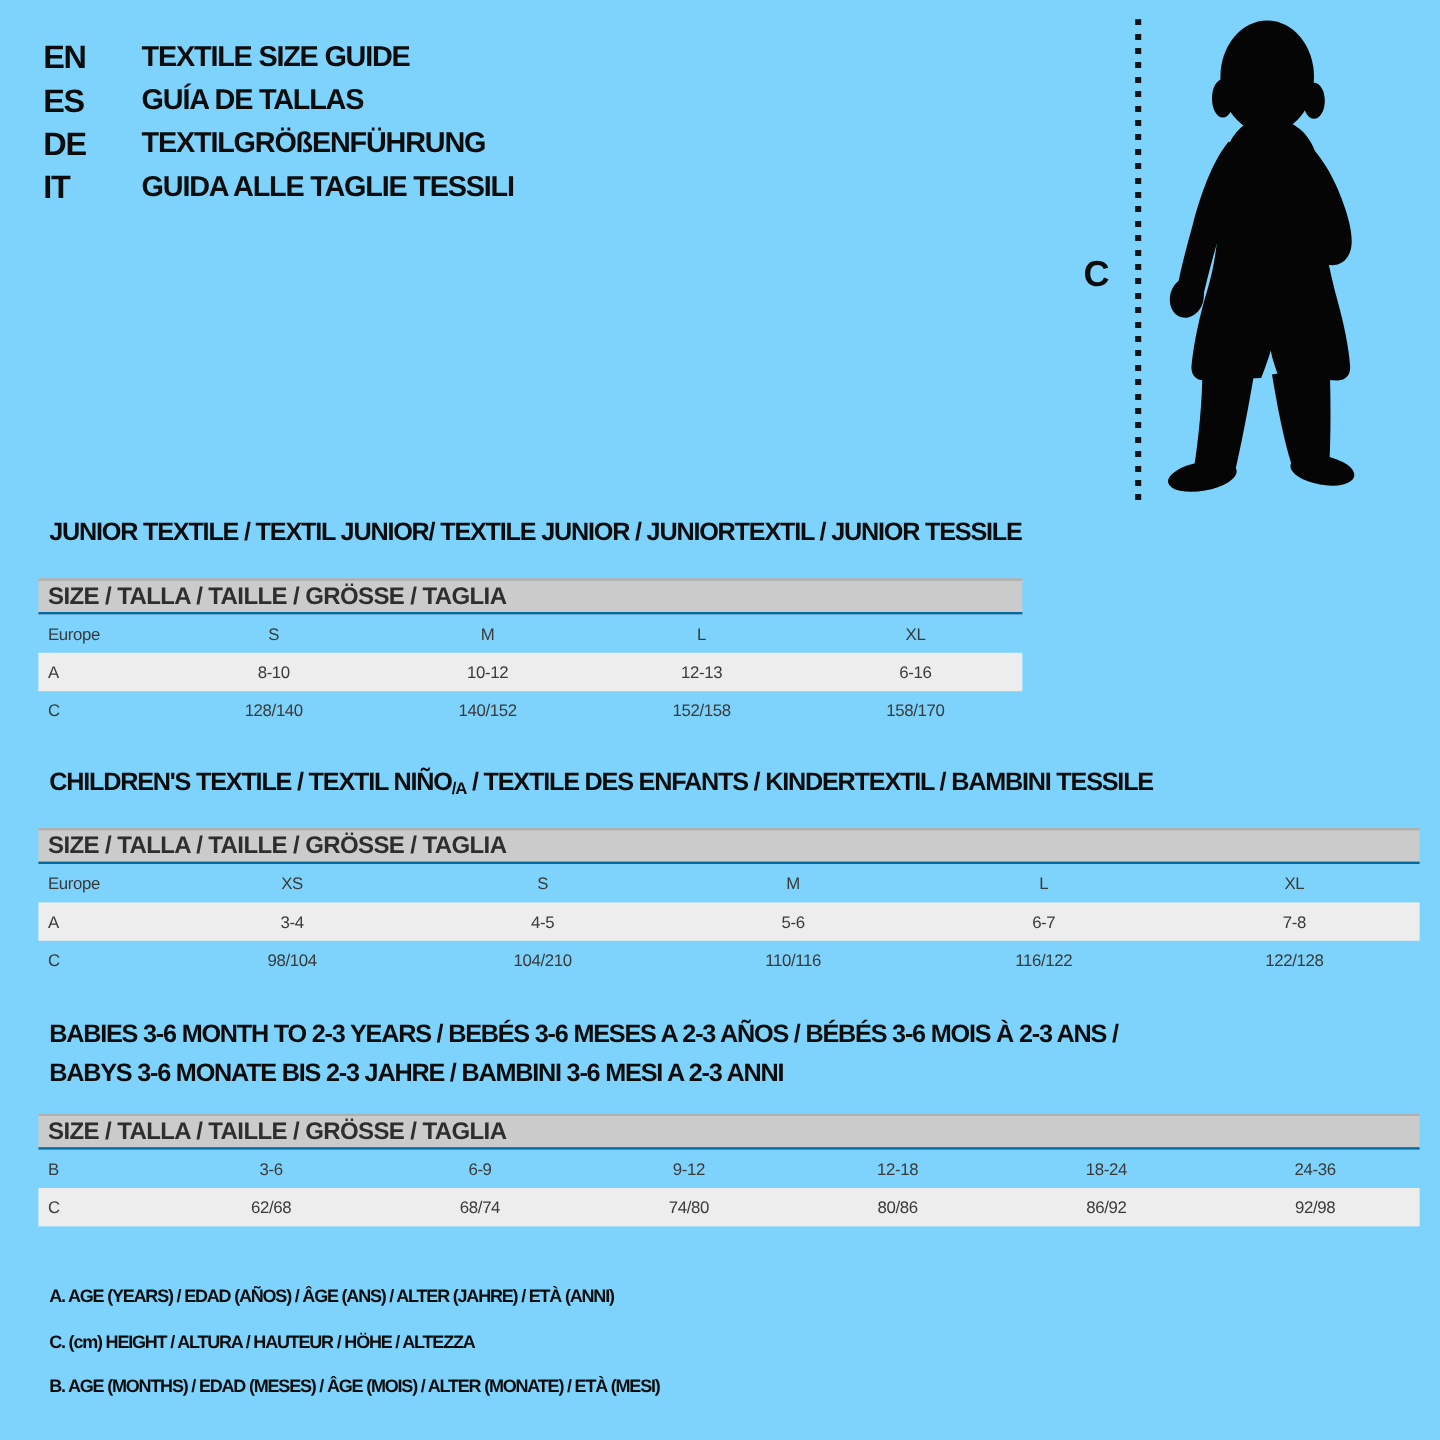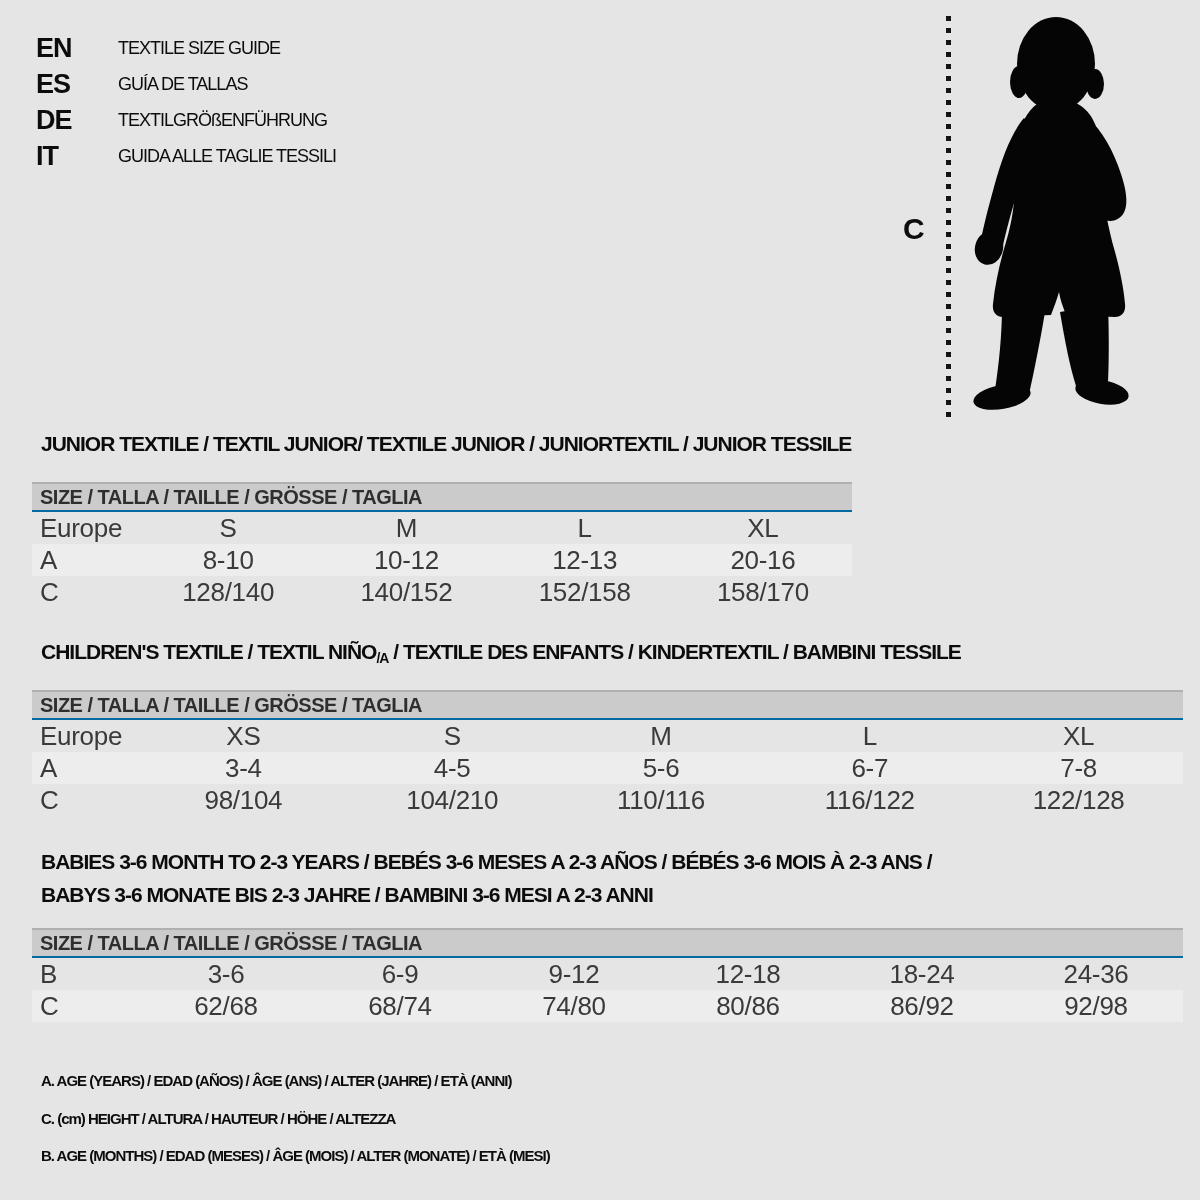--- a/index.html
+++ b/index.html
@@ -1,44 +1,44 @@
 <!DOCTYPE html>
 <html><head>
 <meta charset="utf-8">
 <style>
   * { margin:0; padding:0; box-sizing:border-box; }
   html,body { width:1200px; height:1200px; background:#ffffff; overflow:hidden;
               font-family:"Liberation Sans", sans-serif; }
-  .page { position:relative; width:1200px; height:1200px; background:#e5e5e5; }
+  .page { position:relative; width:1200px; height:1200px; background:#7dd3fc; }
 
   
   .lang-block { position:absolute; left:36px; top:30px; }
   .lang-row  { display:flex; height:36px; align-items:center; }
   .lang-code { width:82px; font-size:27px; font-weight:700; letter-spacing:-1px; color:#0c0c0c; }
-  .lang-title{ font-size:18px; font-weight:400; letter-spacing:-1px; color:#0c0c0c; white-space:nowrap; }
+  .lang-title{ font-size:24px; font-weight:700; letter-spacing:-1px; color:#0c0c0c; white-space:nowrap; }
 
   
   .dash-line { position:absolute; left:946px; top:16px; width:5px; height:401px;
                background:repeating-linear-gradient(to bottom,#141414 0 5px,transparent 5px 12px); }
   .c-label   { position:absolute; left:903px; top:212px; font-size:30px; font-weight:700; color:#0c0c0c; }
   .baby-svg  { position:absolute; left:960px; top:12px; width:178px; height:402px; }
 
   
   .sec-title { position:absolute; left:41px; font-size:21px; font-weight:700;
                letter-spacing:-1px; color:#0c0c0c; white-space:nowrap; }
   .sec-title .sub { font-size:14px; vertical-align:-4px; }
   .two-line  { line-height:33px; }
 
   
   .tbl { position:absolute; left:32px; }
   .tbl-bar { height:30px; line-height:26px; background:#cbcbcb;
              border-top:2px solid #b0b0b0; border-bottom:2px solid #0369a1;
              padding-left:8px; font-size:20px; font-weight:700; letter-spacing:-0.5px;
              color:#2e2e2e; white-space:nowrap; }
-  .tbl-row { display:flex; height:32px; line-height:32px; font-size:26px; font-weight:400;
+  .tbl-row { display:flex; height:32px; line-height:32px; font-size:14px; font-weight:400;
              letter-spacing:-0.3px; color:#3a3a3a; }
   .tbl-row.stripe { background:#ededed; }
   .cell { flex:1; text-align:center; overflow:hidden; }
   .cell.lbl { flex:0 0 107px; text-align:left; padding-left:8px; }
 
   
   .legend { position:absolute; left:41px; top:1062px; line-height:37.5px; }
   .legend-line { font-size:15px; font-weight:700; letter-spacing:-1px; color:#0c0c0c; white-space:nowrap; }
 </style>
 </head>
@@ -91,21 +91,21 @@
       <span class="cell">S</span>
       <span class="cell">M</span>
       <span class="cell">L</span>
       <span class="cell">XL</span>
     </div>
     <div class="tbl-row stripe">
       <span class="cell lbl">A</span>
       <span class="cell">8-10</span>
       <span class="cell">10-12</span>
       <span class="cell">12-13</span>
-      <span class="cell">20-16</span>
+      <span class="cell">6-16</span>
     </div>
     <div class="tbl-row">
       <span class="cell lbl">C</span>
       <span class="cell">128/140</span>
       <span class="cell">140/152</span>
       <span class="cell">152/158</span>
       <span class="cell">158/170</span>
     </div>
   </div>
 

